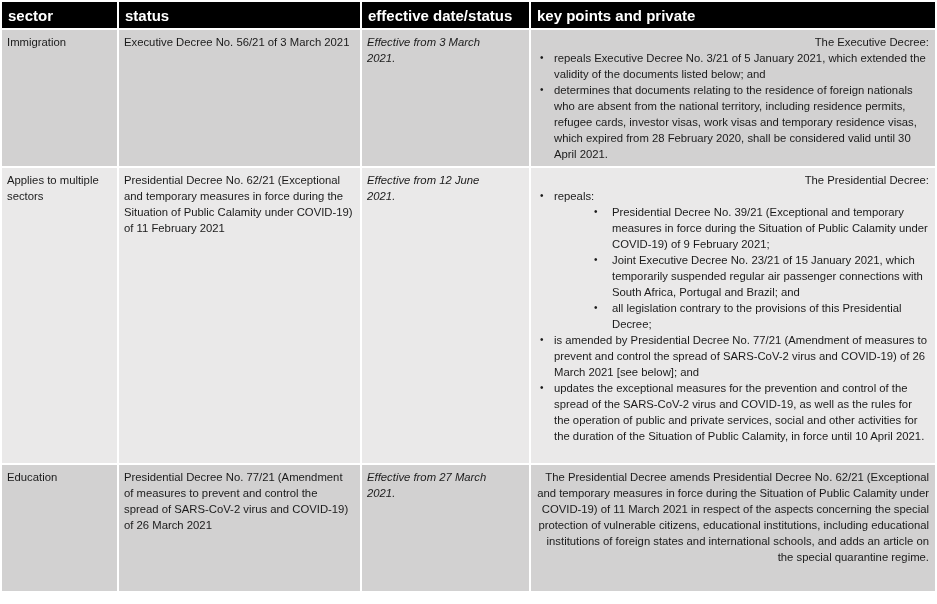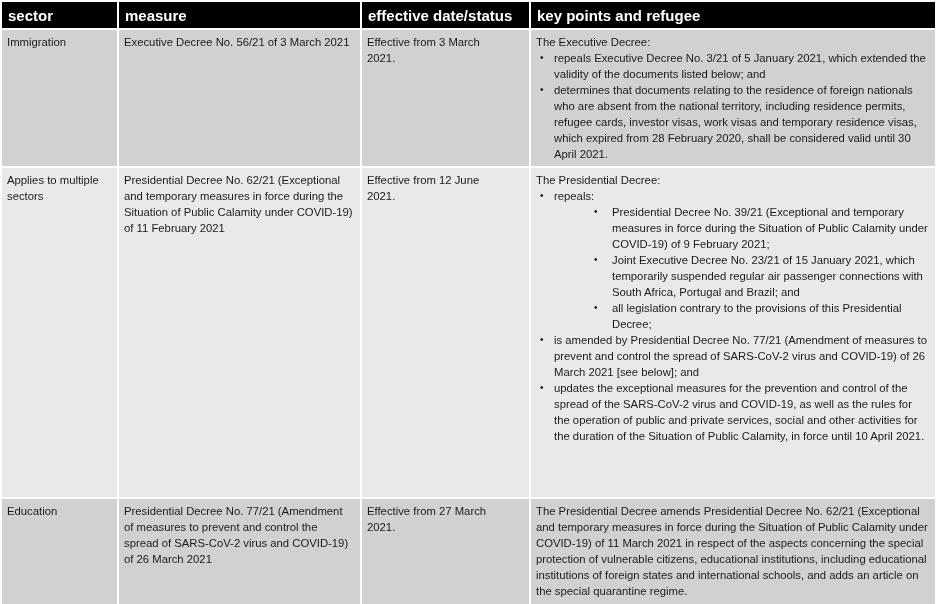--- a/index.html
+++ b/index.html
@@ -17,50 +17,50 @@
     height:26px;vertical-align:middle;padding:0 6px;
   }
   td{
     font-size:11.3px;line-height:16px;color:#1b1b1b;
     vertical-align:top;padding:4px 6px 4px 5px;
     word-wrap:break-word;
   }
   tbody tr:nth-child(odd) td{background:#d2d1d1;}
   tbody tr:nth-child(even) td{background:#eae9e9;}
   tbody tr:nth-child(1){height:108px;margin-top:47px;}
-  tbody tr:nth-child(2){height:329px;}
+  tbody tr:nth-child(2){height:295px;}
   tbody tr:nth-child(3){height:126px;margin-left:28px;}
   .c-sector .txt{max-width:92px;}
-  .c-effective .txt{max-width:140px;}
+  .c-effective .txt{max-width:140px;font-style:italic;}
   
   .pt{position:relative;}
-  .pt.l0{padding-left:0;}
+  .pt.l0{padding-left:0;text-align:right;}
   .pt.l1{padding-left:18px;}
   .pt.l2{padding-left:76px;}
   .pt .bullet{position:absolute;font-size:10px;}
   .pt.l1 .bullet{left:4px;top:0;}
   .pt.l2 .bullet{left:58px;top:0;}
 </style>
 </head>
 <body>
 
 <div class="page">
   <table class="measures">
     <colgroup>
       <col style="width:115px">
       <col style="width:241px">
       <col style="width:167px">
       <col style="width:404px">
     </colgroup>
     <thead>
       <tr>
         <th>sector</th>
-        <th>measure</th>
+        <th>status</th>
         <th>effective date/status</th>
-        <th>key points and refugee</th>
+        <th>key points and private</th>
       </tr>
     </thead>
     <tbody>
         <tr>
     <td class="c-sector">
       <div class="txt">Immigration</div>
     </td>
     <td class="c-measure">
       <div class="txt">Executive Decree No. 56/21 of 3 March 2021</div>
     </td>

